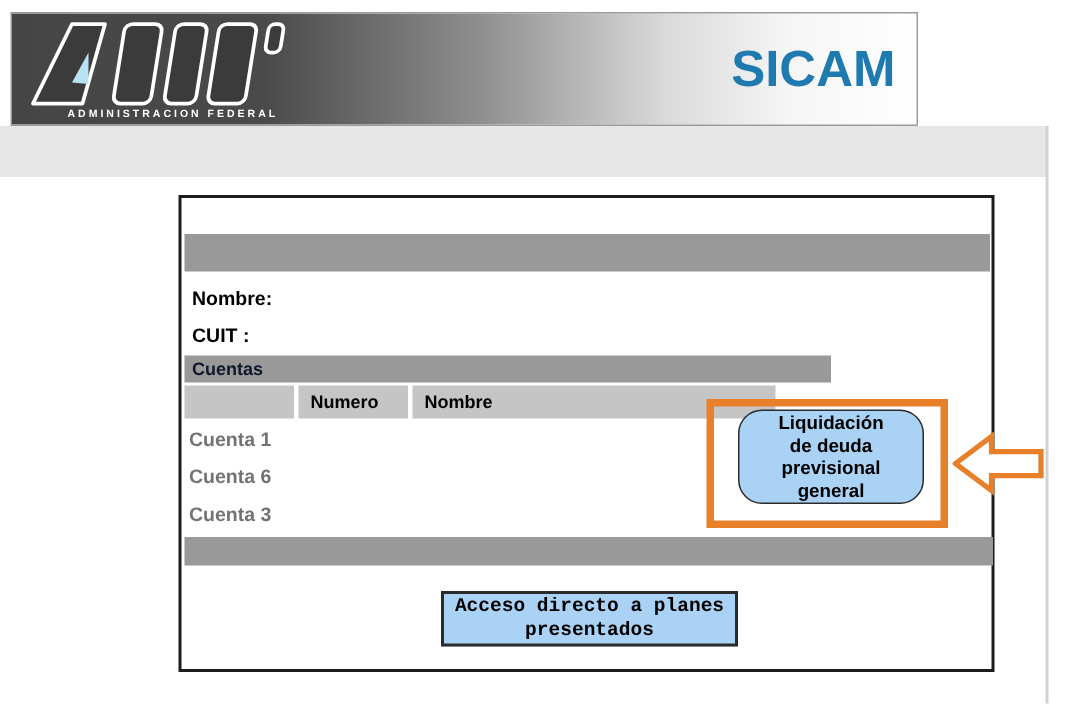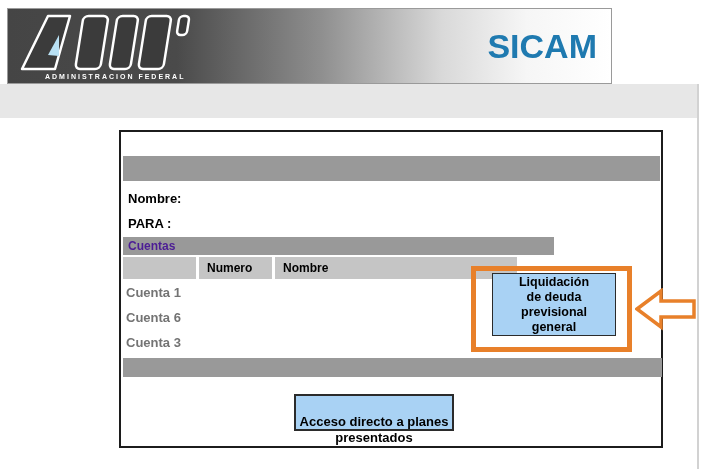--- a/index.html
+++ b/index.html
@@ -32,21 +32,21 @@
   .right-edge-line{position:absolute;left:697px;top:84px;width:2px;height:385px;background:#d2d2d2;}
   
   .panel{
     position:absolute;left:79px;top:130px;width:544px;height:318px;
     border:2px solid #1c1c1c;background:#ffffff;box-sizing:border-box;margin-left:40px;
   }
   .graybar{position:absolute;background:#999999;}
   .bar1{left:2px;top:24px;width:537px;height:25px;}
   .cuentas-bar{
     left:2px;top:105px;width:431px;height:18px;background:#999999;
-    color:#4c1d95;font-size:12px;font-weight:bold;line-height:18px;padding-left:5px;box-sizing:border-box;
+    color:#0f172a;font-size:12px;font-weight:bold;line-height:18px;padding-left:5px;box-sizing:border-box;
   }
   .bar2{left:2px;top:226px;width:539px;height:19px;}
   .field-label{position:absolute;left:7px;color:#000;font-size:13px;font-weight:bold;}
   .lbl-nombre{top:59px;}
   .lbl-cuit{top:84px;}
   
   .thead-cell{
     position:absolute;top:125px;height:22px;background:#C5C5C5;
     color:#000;font-size:12px;font-weight:bold;line-height:22px;
     padding-left:8px;box-sizing:border-box;
@@ -57,27 +57,28 @@
   .trow{position:absolute;left:5px;color:#737373;font-size:13px;font-weight:bold;}
   .r0{top:153px;}.r1{top:178px;}.r2{top:203px;}
   
   .blue-btn{
     background:#A9D2F4;border:2px solid #2b2b2b;color:#000;
     font-weight:bold;text-align:center;white-space:pre-line;
     box-sizing:border-box;cursor:pointer;
     font-family:"Liberation Sans","DejaVu Sans",sans-serif;
   }
   .acceso-btn{
-    position:absolute;left:173px;top:262px;width:160px;height:37px;
-    font-size:13px;line-height:16px;padding-top:18px;
+    position:absolute;left:173px;top:262px;width:198px;height:37px;
+    font-size:13px;line-height:16px;padding-top:0;font-family:Liberation Mono, monospace;
   }
   .liquidacion-btn{
     position:absolute;left:492px;top:273px;width:124px;height:63px;
     border-width:1px;font-size:12.5px;line-height:15px;padding-top:1px;
     z-index:3;
+    border-radius:16px;
   }
   
   .highlight-rect{
     position:absolute;left:471px;top:266px;width:161px;height:86px;
     border:5px solid #E8802A;box-sizing:border-box;background:transparent;z-index:4;
     pointer-events:none;
   }
   .arrow-wrap{position:absolute;left:635px;top:288px;width:62px;height:44px;z-index:4;}
 </style>
 </head>
@@ -102,21 +103,21 @@
   <div class="sicam-title">SICAM</div>
 </div>
 
 <div class="substrip"></div>
 <div class="right-edge-line"></div>
 
 <div class="panel">
   <div class="graybar bar1"></div>
 
   <div class="field-label lbl-nombre">Nombre:</div>
-  <div class="field-label lbl-cuit">PARA :</div>
+  <div class="field-label lbl-cuit">CUIT :</div>
 
   <div class="cuentas-bar" style="position:absolute;">Cuentas</div>
 
   <div class="thead-cell th0"></div>
   <div class="thead-cell th2">Nombre</div>
   <div class="thead-cell th1">Numero</div>
 
   <div class="trow r0">Cuenta 1</div>
   <div class="trow r1">Cuenta 6</div>
   <div class="trow r2">Cuenta 3</div>

